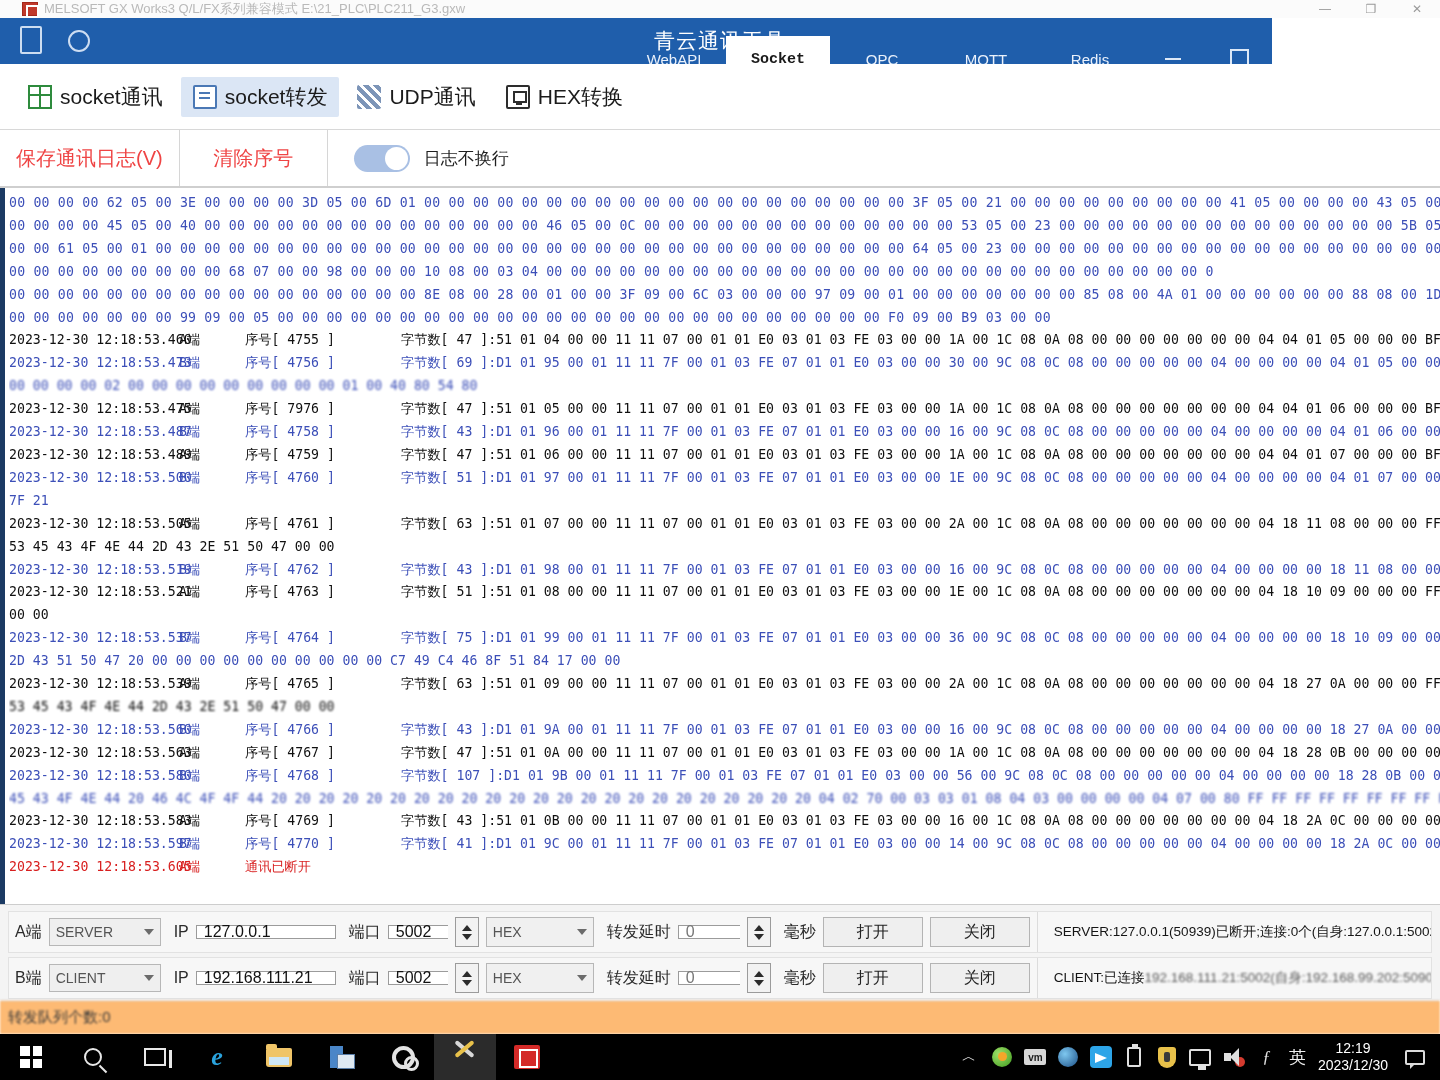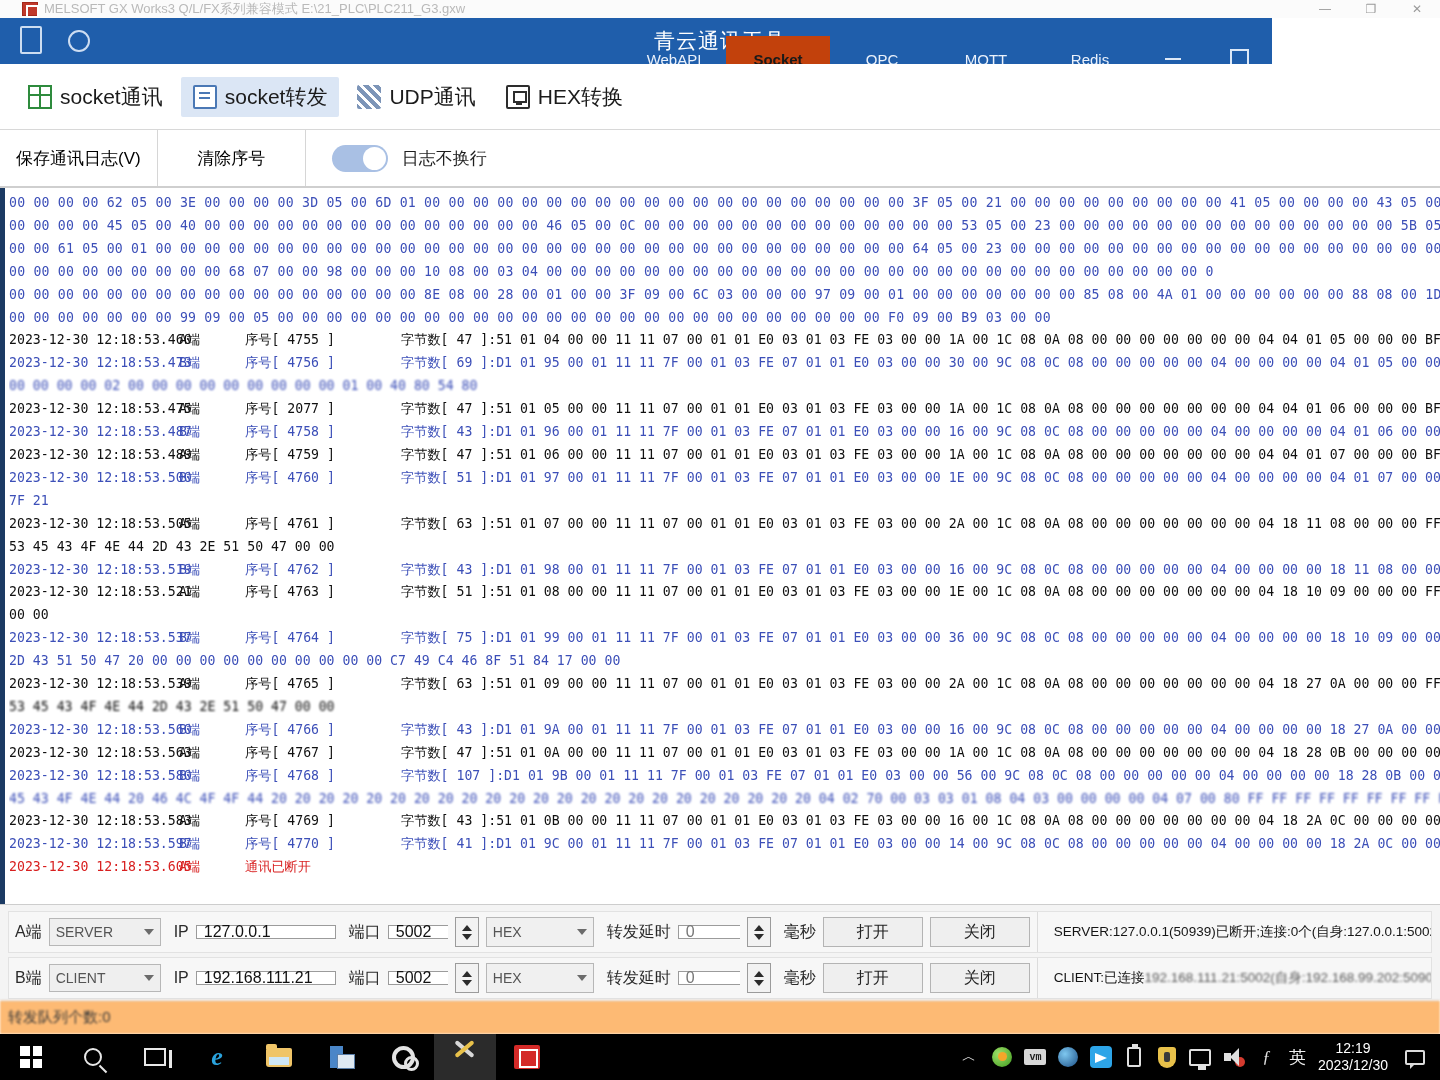--- a/index.html
+++ b/index.html
@@ -62,21 +62,21 @@
   }
   .tabs {
     position: absolute; right: 130px; top: 18px; height: 46px;
     display: flex; align-items: stretch;
   }
   .tab {
     min-width: 104px; padding: 0 14px;
     display: flex; align-items: center; justify-content: center;
     color: #eaf1fb; font-size: 15px; cursor: pointer;
   }
-  .tab.active { background: #c2410c; color: #1a1a1a; font-weight: 600; }
+  .tab.active { background: #ffffff; color: #1a1a1a; font-weight: 600; font-family: Liberation Mono, monospace; }
   .app-winbtns {
     position: absolute; right: 0; top: 18px; height: 46px;
     display: flex; align-items: center;
   }
   .app-winbtns .wb {
     width: 66px; height: 46px; display: flex; align-items: center; justify-content: center;
     color: #dce8f7; font-size: 15px; cursor: pointer;
   }
   .wb-min:before { content: ""; display: block; width: 16px; height: 2px; background: #dce8f7; }
   .wb-max:before { content: ""; display: block; width: 15px; height: 16px; border: 2px solid #dce8f7; }
@@ -122,21 +122,21 @@
 
   
   .toolbar {
     position: absolute; left: 0; top: 130px; width: 1440px; height: 58px;
     background: #ffffff; border-bottom: 2px solid #cfcfcf;
     display: flex; align-items: stretch;
   }
   .tb-btn {
     min-width: 148px; padding: 0 16px;
     display: flex; align-items: center; justify-content: center;
-    font-size: 17px; color: #000000;
+    font-size: 20px; color: #ef4444;
     border-right: 1px solid #d6d6d6;
     cursor: pointer; background: #fff;
     filter: blur(0.25px);
   }
   .tb-rest { flex: 1; display: flex; align-items: center; padding-left: 26px; gap: 14px; }
   .switch {
     width: 56px; height: 27px; border-radius: 14px; background: #a9c0e4;
     position: relative; cursor: pointer; flex: 0 0 auto;
   }
   .switch .knob {
@@ -274,21 +274,21 @@
   .melsoft:before {
     content:""; position:absolute; left:5px; top:4px; width:15px; height:15px; border: 2px solid #ffffff;
   }
   .tb-right { margin-left: auto; display: flex; align-items: center; gap: 0; padding-right: 8px; }
   .tri { width: 34px; display: flex; align-items: center; justify-content: center; color: #dcdcdc; font-size: 14px; cursor: pointer; }
   .tray { width: 33px; height: 46px; display: flex; align-items: center; justify-content: center; cursor: pointer; }
   .dot { width: 20px; height: 20px; border-radius: 50%; }
   .d-green { background: radial-gradient(circle at 35% 35%, #9fe06a, #3f9b1e); position: relative; }
   .d-green:after { content:""; position:absolute; left:6px; top:5px; width:9px; height:9px; background:#f4a62a; border-radius:50%; }
   .vm { width: 22px; height: 16px; background: #d7d7d7; color: #1c1c1c; font-size: 10px;
-        display: flex; align-items: center; justify-content: center; font-weight: 700; border-radius: 2px; font-family: Liberation Mono, monospace; }
+        display: flex; align-items: center; justify-content: center; font-weight: 700; border-radius: 2px; }
   .d-blue { background: radial-gradient(circle at 35% 35%, #7ec8f0, #1c4f86); }
   .tg { width: 22px; height: 22px; background: #2da5e8; border-radius: 4px; position: relative; }
   .tg:after { content:""; position:absolute; left:5px; top:7px; border-left: 12px solid #ffffff; border-top: 5px solid transparent; border-bottom: 5px solid transparent; }
   .usb { width: 14px; height: 20px; border: 2px solid #e0e0e0; border-radius: 2px; position: relative; }
   .usb:before { content:""; position:absolute; left:3px; top:-5px; width:6px; height:4px; background:#e0e0e0; }
   .shield { width: 18px; height: 21px; background: #e8c14a; border-radius: 3px 3px 9px 9px; position: relative; }
   .shield:after { content:""; position:absolute; left:6px; top:5px; width:6px; height:10px; background:#3a3a3a; border-radius:2px; }
   .monitor { width: 22px; height: 17px; border: 2px solid #e0e0e0; border-radius: 2px; position: relative; }
   .monitor:after { content:""; position:absolute; left:7px; bottom:-6px; width:8px; height:4px; background:#e0e0e0; }
   .spk { width: 22px; height: 18px; position: relative; }
@@ -377,21 +377,21 @@
   <div class="logarea" id="logarea">
       <div class="hexblock">00 00 00 00 62 05 00 3E 00 00 00 00 3D 05 00 6D 01 00 00 00 00 00 00 00 00 00 00 00 00 00 00 00 00 00 00 00 00 3F 05 00 21 00 00 00 00 00 00 00 00 00 41 05 00 00 00 00 43 05 00 0</div>
       <div class="hexblock c2">00 00 00 00 45 05 00 40 00 00 00 00 00 00 00 00 00 00 00 00 00 00 46 05 00 0C 00 00 00 00 00 00 00 00 00 00 00 00 00 53 05 00 23 00 00 00 00 00 00 00 00 00 00 00 00 00 00 5B 05 00 0E 00 00 00 00 5D 05 00 0D 00 00 00 00 00 00 00 0</div>
       <div class="hexblock">00 00 61 05 00 01 00 00 00 00 00 00 00 00 00 00 00 00 00 00 00 00 00 00 00 00 00 00 00 00 00 00 00 00 00 00 00 64 05 00 23 00 00 00 00 00 00 00 00 00 00 00 00 00 00 00 00 00 00 00 00 00 00 00 00 00 00 00 0</div>
       <div class="hexblock c2">00 00 00 00 00 00 00 00 00 68 07 00 00 98 00 00 00 10 08 00 03 04 00 00 00 00 00 00 00 00 00 00 00 00 00 00 00 00 00 00 00 00 00 00 00 00 00 00 00 0</div>
       <div class="hexblock">00 00 00 00 00 00 00 00 00 00 00 00 00 00 00 00 00 8E 08 00 28 00 01 00 00 3F 09 00 6C 03 00 00 00 97 09 00 01 00 00 00 00 00 00 00 85 08 00 4A 01 00 00 00 00 00 00 88 08 00 1D 00 00 0</div>
       <div class="hexblock c2">00 00 00 00 00 00 00 99 09 00 05 00 00 00 00 00 00 00 00 00 00 00 00 00 00 00 00 00 00 00 00 00 00 00 00 00 F0 09 00 B9 03 00 00</div>
       <div class="row a-row blurry"><span class="ts">2023-12-30 12:18:53.460</span><span class="side">A端</span><span class="seq">序号[ 4755 ]</span><span class="payload">字节数[ 47 ]:51 01 04 00 00 11 11 07 00 01 01 E0 03 01 03 FE 03 00 00 1A 00 1C 08 0A 08 00 00 00 00 00 00 00 04 04 01 05 00 00 00 BF BF 00 59 05 00 0E 00</span></div>
       <div class="row b-row blurry"><span class="ts">2023-12-30 12:18:53.473</span><span class="side">B端</span><span class="seq">序号[ 4756 ]</span><span class="payload">字节数[ 69 ]:D1 01 95 00 01 11 11 7F 00 01 03 FE 07 01 01 E0 03 00 00 30 00 9C 08 0C 08 00 00 00 00 00 04 00 00 00 00 04 01 05 00 00 00 01 00 FF 07 00 00 00</span></div>
       <div class="cont b-row blurry2">00 00 00 00 02 00 00 00 00 00 00 00 00 00 01 00 40 80 54 80</div>
-      <div class="row a-row blurry"><span class="ts">2023-12-30 12:18:53.475</span><span class="side">A端</span><span class="seq">序号[ 2077 ]</span><span class="payload">字节数[ 47 ]:51 01 05 00 00 11 11 07 00 01 01 E0 03 01 03 FE 03 00 00 1A 00 1C 08 0A 08 00 00 00 00 00 00 00 04 04 01 06 00 00 00 BF BF 00 5D 05 00 01 00</span></div>
+      <div class="row a-row blurry"><span class="ts">2023-12-30 12:18:53.475</span><span class="side">A端</span><span class="seq">序号[ 7976 ]</span><span class="payload">字节数[ 47 ]:51 01 05 00 00 11 11 07 00 01 01 E0 03 01 03 FE 03 00 00 1A 00 1C 08 0A 08 00 00 00 00 00 00 00 04 04 01 06 00 00 00 BF BF 00 5D 05 00 01 00</span></div>
       <div class="row b-row blurry"><span class="ts">2023-12-30 12:18:53.487</span><span class="side">B端</span><span class="seq">序号[ 4758 ]</span><span class="payload">字节数[ 43 ]:D1 01 96 00 01 11 11 7F 00 01 03 FE 07 01 01 E0 03 00 00 16 00 9C 08 0C 08 00 00 00 00 00 04 00 00 00 00 04 01 06 00 00 00 08 00</span></div>
       <div class="row a-row"><span class="ts">2023-12-30 12:18:53.489</span><span class="side">A端</span><span class="seq">序号[ 4759 ]</span><span class="payload">字节数[ 47 ]:51 01 06 00 00 11 11 07 00 01 01 E0 03 01 03 FE 03 00 00 1A 00 1C 08 0A 08 00 00 00 00 00 00 00 04 04 01 07 00 00 00 BF BF 03 5D 05 00 05 00</span></div>
       <div class="row b-row"><span class="ts">2023-12-30 12:18:53.500</span><span class="side">B端</span><span class="seq">序号[ 4760 ]</span><span class="payload">字节数[ 51 ]:D1 01 97 00 01 11 11 7F 00 01 03 FE 07 01 01 E0 03 00 00 1E 00 9C 08 0C 08 00 00 00 00 00 04 00 00 00 00 04 01 07 00 00 00 6A FE 00 11 F4 3B FF</span></div>
       <div class="cont b-row">7F 21</div>
       <div class="row a-row"><span class="ts">2023-12-30 12:18:53.505</span><span class="side">A端</span><span class="seq">序号[ 4761 ]</span><span class="payload">字节数[ 63 ]:51 01 07 00 00 11 11 07 00 01 01 E0 03 01 03 FE 03 00 00 2A 00 1C 08 0A 08 00 00 00 00 00 00 00 04 18 11 08 00 00 00 FF FF FF FF 00 00 00 00 0E</span></div>
       <div class="cont a-row">53 45 43 4F 4E 44 2D 43 2E 51 50 47 00 00</div>
       <div class="row b-row blurry"><span class="ts">2023-12-30 12:18:53.519</span><span class="side">B端</span><span class="seq">序号[ 4762 ]</span><span class="payload">字节数[ 43 ]:D1 01 98 00 01 11 11 7F 00 01 03 FE 07 01 01 E0 03 00 00 16 00 9C 08 0C 08 00 00 00 00 00 04 00 00 00 00 18 11 08 00 00 00 15 00</span></div>
       <div class="row a-row"><span class="ts">2023-12-30 12:18:53.521</span><span class="side">A端</span><span class="seq">序号[ 4763 ]</span><span class="payload">字节数[ 51 ]:51 01 08 00 00 11 11 07 00 01 01 E0 03 01 03 FE 03 00 00 1E 00 1C 08 0A 08 00 00 00 00 00 00 00 04 18 10 09 00 00 00 FF FF FF FF 00 00 15 00 01</span></div>
       <div class="cont a-row">00 00</div>
       <div class="row b-row"><span class="ts">2023-12-30 12:18:53.537</span><span class="side">B端</span><span class="seq">序号[ 4764 ]</span><span class="payload">字节数[ 75 ]:D1 01 99 00 01 11 11 7F 00 01 03 FE 07 01 01 E0 03 00 00 36 00 9C 08 0C 08 00 00 00 00 00 04 00 00 00 00 18 10 09 00 00 00 01 00 53 45 43 4F 4E</span></div>

